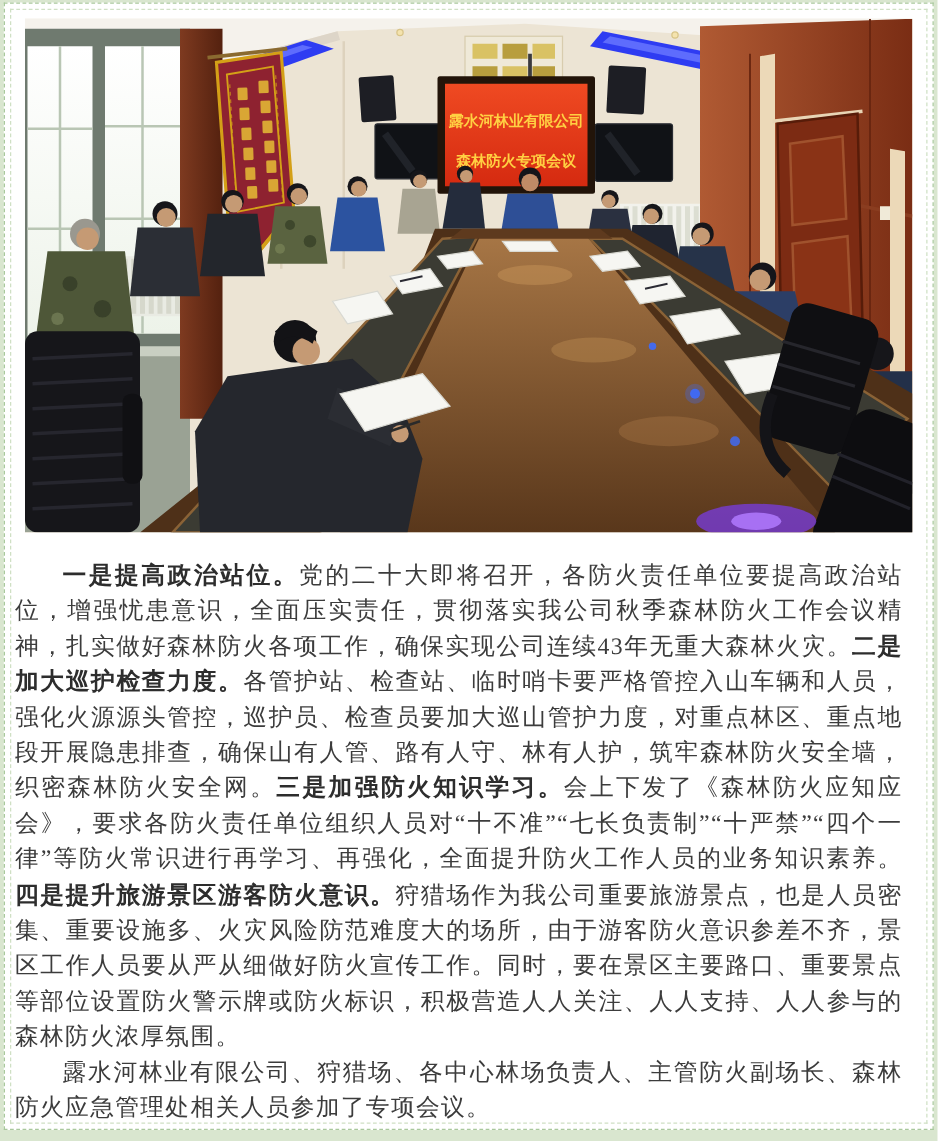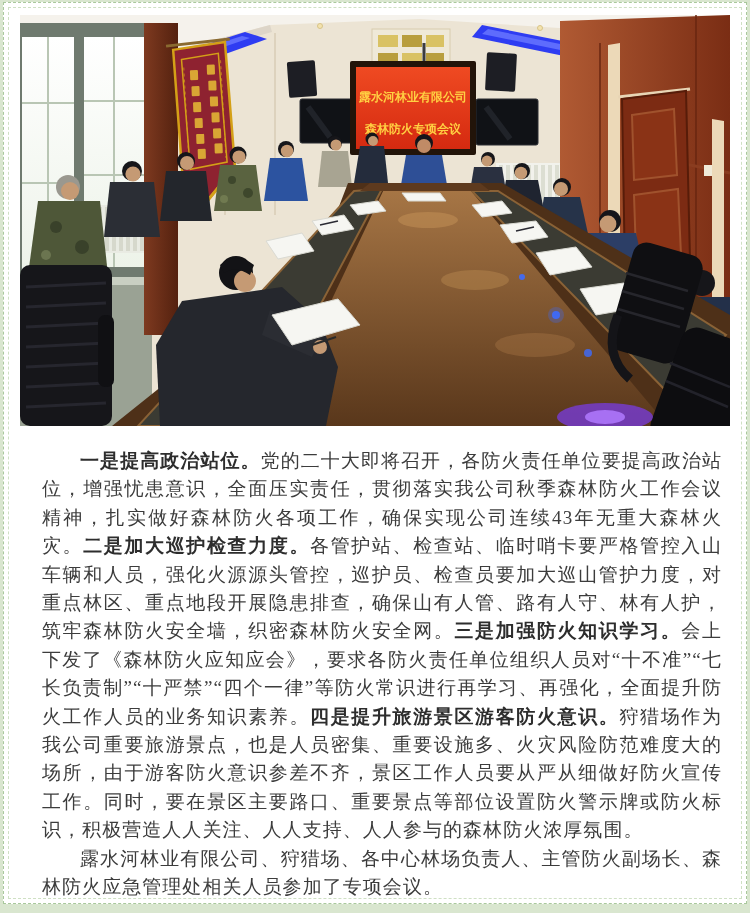--- a/index.html
+++ b/index.html
@@ -24,21 +24,21 @@
   }
   .photo-wrap{
     width:710px;height:411px;
     margin:12px auto 0 auto;
     position:relative;
     overflow:hidden;
     background:#ece4d4;
   }
   .photo-wrap svg{display:block;width:710px;height:411px;}
   .article{
-    padding:21px 24px 0 38px;
+    padding:21px 24px 0 8px;
     font-family:"Liberation Serif","DejaVu Serif",serif;
     font-size:19px;
     line-height:28.4px;
     letter-spacing:1.05px;
     text-align:justify;
     color:#3c3c3c;
   }
   .article p{margin:0;text-indent:2em;}
   .article strong{font-weight:bold;color:#2d2d2d;}
   .scr-title{

